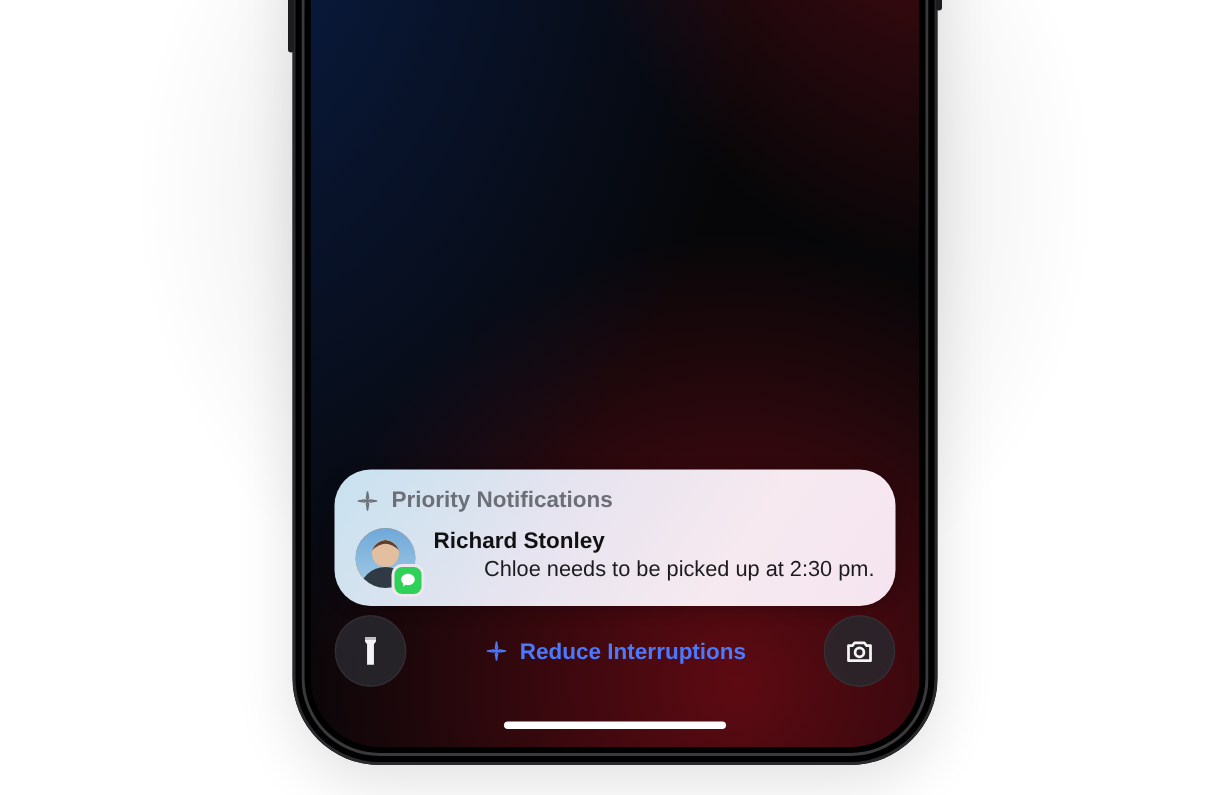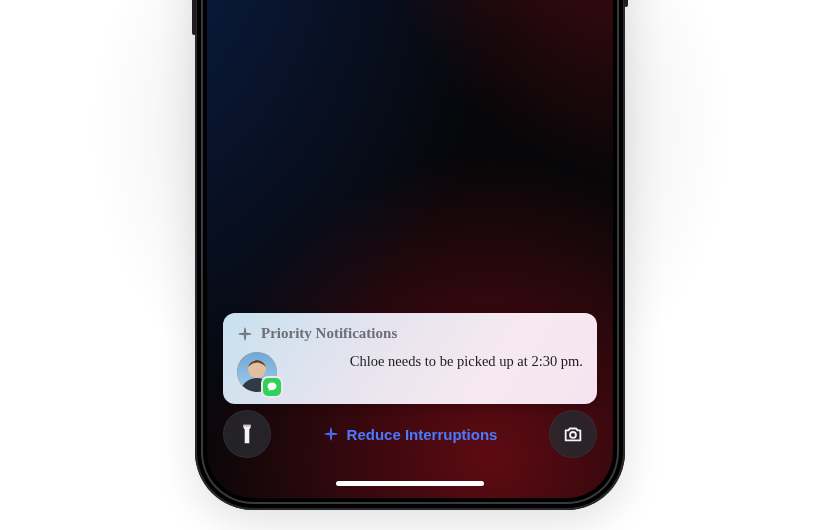--- a/index.html
+++ b/index.html
@@ -67,25 +67,24 @@
     border-right-color: rgba(129, 18, 30, 0.55);
     filter: blur(14px);
     transform: rotate(-18deg);
   }
 
   
   .card {
     position: absolute;
     left: 16px; right: 16px;
     bottom: 94px;
-    border-radius: 12px;
+    border-radius: 24px;
     padding: 12px 14px 12px 14px;
     background: linear-gradient(125deg, #c7e1ef 0%, #e7e4ef 40%, #f6e9ef 70%, #f5e4f0 100%);
     box-shadow: 0 2px 10px rgba(0,0,0,0.25);
-    font-family: Liberation Serif, serif;
   }
   .card-header {
     display: flex; align-items: center; gap: 8px;
     margin-bottom: 10px;
     color: #6c6f76;
     font-size: 15px; font-weight: 600;
   }
   .flare-icon { width: 16px; height: 16px; flex: 0 0 auto; display:flex; }
   .flare-icon svg { width: 16px; height: 16px; }
 
@@ -192,20 +191,21 @@
                 <path d="M11 15 Q20 6 29 15 Q27 9 20 8 Q13 9 11 15" fill="#5a4030"></path>
               </g>
             </svg>
             <span class="app-badge">
               <svg viewBox="0 0 24 24">
                   <path fill="#fff" d="M12 3c5 0 9 3.4 9 7.6 0 4.2-4 7.6-9 7.6-1 0-2-.1-2.9-.4L5 20l1-3.6C4.2 15 3 12.9 3 10.6 3 6.4 7 3 12 3z"></path>
                 </svg>
             </span>
           </div>
           <div class="notif-text">
+            <div class="notif-title">Richard Stonley</div>
             <div class="notif-body">Chloe needs to be picked up at 2:30 pm.</div>
           </div>
         </div>
       </div>
 
       <div class="dock">
         <div class="dock-button">
           <span style="display:flex">
             <svg viewBox="0 0 24 24" fill="#f4f4f6">
                 <path d="M8 2h8v3l-1.5 2V22h-5V7L8 5V2zm2.5 8h3v3h-3v-3z"></path>

